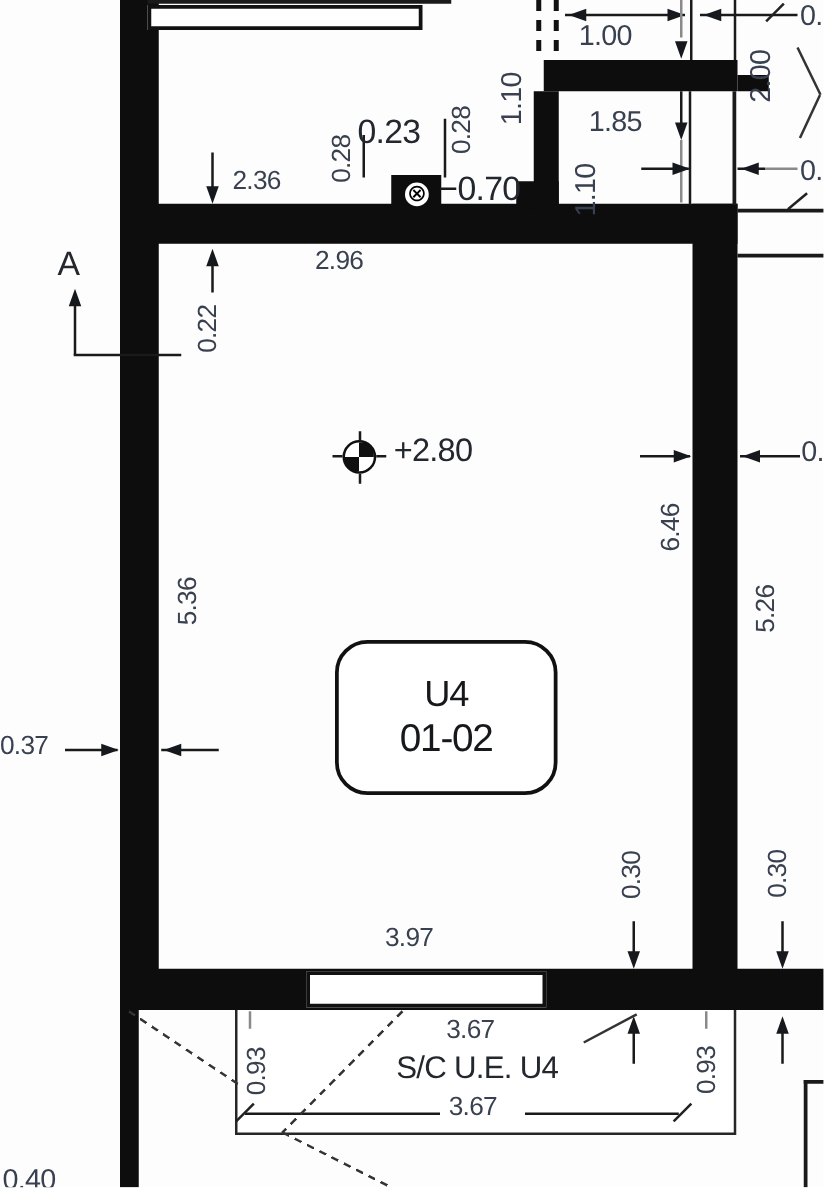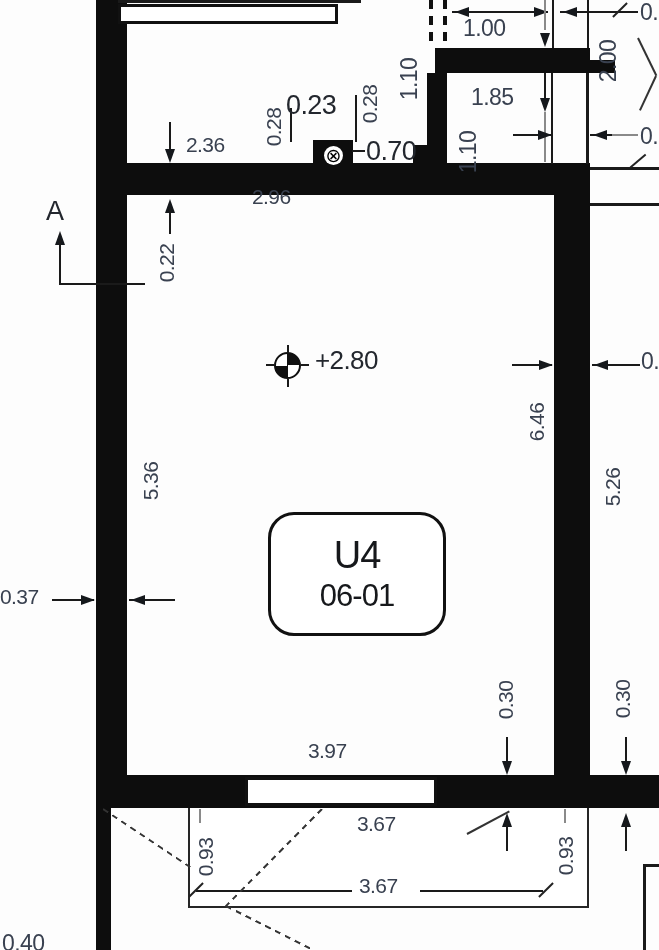--- a/index.html
+++ b/index.html
@@ -74,22 +74,22 @@
   <div class="ln" style="left:59px;top:283px;width:86px;height:2px;"></div>
 
   <div class="lvl"></div>
   <div class="ln" style="left:287px;top:345px;width:2px;height:8px;"></div>
   <div class="ln" style="left:287px;top:379px;width:2px;height:8px;"></div>
   <div class="ln" style="left:266px;top:364px;width:8px;height:2px;"></div>
   <div class="ln" style="left:301px;top:364px;width:8px;height:2px;"></div>
   <div class="t big" style="left:315px;top:347px;font-size:26px;">+2.80</div>
 
   <div class="roombox">
-    <div style="font-size:38px;">U4</div>
-    <div style="font-size:31px;">06-01</div>
+    <div style="font-size:29px;">U4</div>
+    <div style="font-size:31px;">01-02</div>
   </div>
 
   <div class="ln" style="left:169px;top:122px;width:2px;height:30px;"></div>
   <div class="ah dn" style="left:165px;top:149px;"></div>
 
   <div class="ah up" style="left:165px;top:196px;"></div>
   <div class="ln" style="left:169px;top:208px;width:2px;height:26px;"></div>
 
   <div class="ln" style="left:290px;top:108px;width:2px;height:34px;"></div>
   <div class="ln" style="left:355px;top:95px;width:2px;height:47px;"></div>
@@ -154,30 +154,31 @@
   <div class="t" style="left:186px;top:134px;font-size:21px;">2.36</div>
   <div class="t r" style="left:245px;top:115px;font-size:21px;">0.28</div>
   <div class="t big" style="left:286px;top:92px;font-size:27px;">0.23</div>
   <div class="t r" style="left:341px;top:92px;font-size:21px;">0.28</div>
   <div class="t big" style="left:366px;top:138px;font-size:27px;">0.70</div>
   <div class="t" style="left:463px;top:17px;font-size:23px;">1.00</div>
   <div class="t r" style="left:380px;top:67px;font-size:23px;">1.10</div>
   <div class="t" style="left:471px;top:86px;font-size:23px;">1.85</div>
   <div class="t r" style="left:439px;top:140px;font-size:23px;">1.10</div>
   <div class="t r" style="left:579px;top:49px;font-size:23px;">2.00</div>
-  <div class="t" style="left:252px;top:186px;font-size:21px;">2.96</div>
+  <div class="t" style="left:252px;top:198px;font-size:21px;">2.96</div>
   <div class="t r" style="left:138px;top:251px;font-size:21px;">0.22</div>
   <div class="t r" style="left:122px;top:469px;font-size:21px;">5.36</div>
   <div class="t r" style="left:508px;top:410px;font-size:21px;">6.46</div>
   <div class="t r" style="left:584px;top:475px;font-size:21px;">5.26</div>
   <div class="t" style="left:0;top:586px;font-size:21px;">0.37</div>
   <div class="t r" style="left:477px;top:688px;font-size:21px;">0.30</div>
   <div class="t r" style="left:594px;top:687px;font-size:21px;">0.30</div>
   <div class="t" style="left:308px;top:740px;font-size:21px;">3.97</div>
   <div class="t" style="left:357px;top:813px;font-size:21px;">3.67</div>
+  <div class="t big" style="left:317px;top:842px;font-size:25px;">S/C U.E. U4</div>
   <div class="t" style="left:359px;top:875px;font-size:21px;">3.67</div>
   <div class="t r" style="left:177px;top:845px;font-size:21px;">0.93</div>
   <div class="t r" style="left:537px;top:844px;font-size:21px;">0.93</div>
 
   <div class="t" style="left:640px;top:1px;font-size:23px;">0.</div>
   <div class="t" style="left:640px;top:125px;font-size:23px;">0.</div>
   <div class="t" style="left:641px;top:350px;font-size:23px;">0.</div>
   <div class="t" style="left:2px;top:932px;font-size:23px;">0.40</div>
 
 </div>

